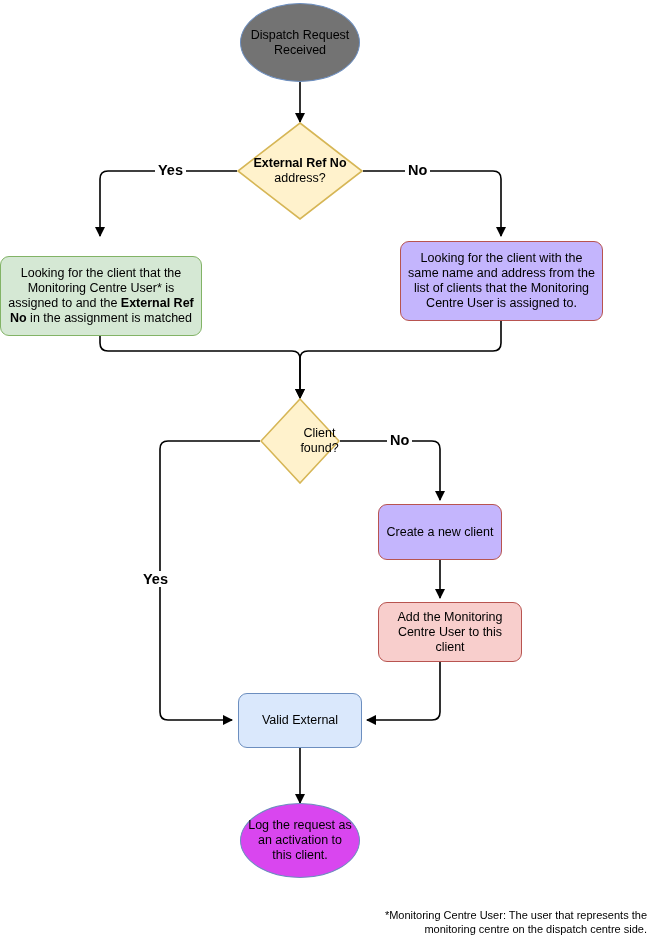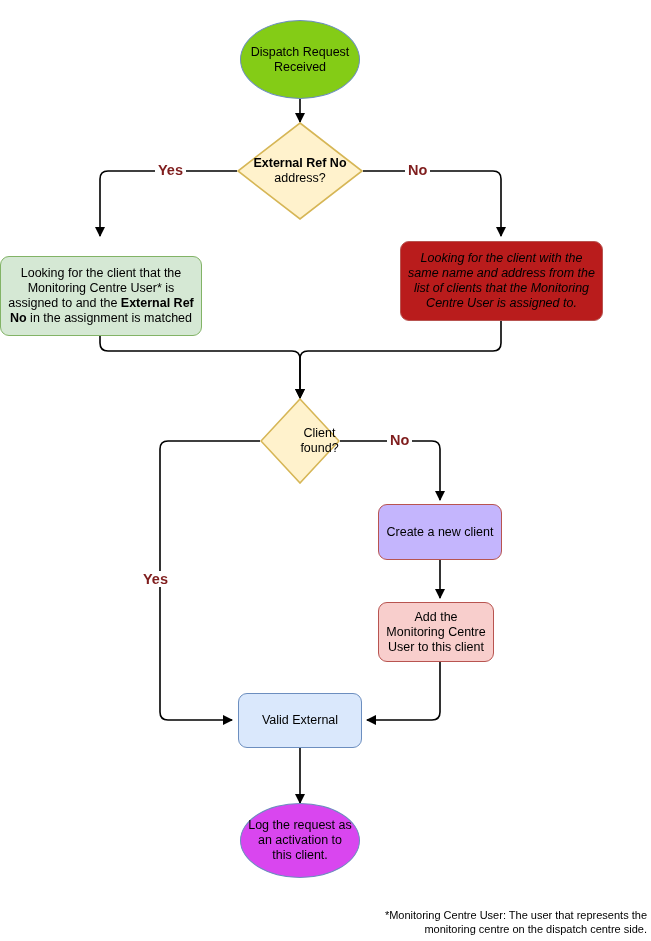--- a/index.html
+++ b/index.html
@@ -52,21 +52,21 @@
     text-align: center;
     font-size: 12.5px;
     line-height: 15px;
     color: #000;
     width: 110%;
   }
   .edge-label {
     position: absolute;
     font-weight: bold;
     font-size: 14.5px;
-    color: #7f1d1d;
+    color: #000000;
     background: #ffffff;
     padding: 0 3px;
     line-height: 16px;
     z-index: 5;
     white-space: nowrap;
   }
   .footnote {
     position: absolute;
     font-size: 11px;
     line-height: 14px;
@@ -102,21 +102,21 @@
     <path d="M 440 560 L 440 598"></path>
 
     <path d="M 440 662 L 440 712 Q 440 720 432 720 L 367 720"></path>
 
     <path d="M 260 441 L 168 441 Q 160 441 160 449 L 160 712 Q 160 720 168 720 L 232 720"></path>
 
     <path d="M 300 748 L 300 803"></path>
   </g>
 </svg>
 
-<div class="node ellipse" style="left:240px; top:20px; width:120px; height:79px; background:#84cc16; border:1.4px solid #6c8ebf;">
+<div class="node ellipse" style="left:240px; top:3px; width:120px; height:79px; background:#737373; border:1.4px solid #6c8ebf;">
   <span class="node-text" style="white-space:pre-line;">Dispatch Request
 Received</span>
 </div>
 
 <div class="diamond-wrap" style="left:237px; top:122px; width:126px; height:98px;">
   <svg class="diamond-shape" viewBox="0 0 126 98" preserveAspectRatio="none">
     <polygon points="63,1 125,49 63,97 1,49" fill="#fff2cc" stroke="#d6b656" stroke-width="1.6"></polygon>
   </svg>
   <div class="diamond-label">
     <b>External Ref No</b><br>
@@ -125,40 +125,40 @@
 </div>
 
 <div class="edge-label" style="left:155px; top:162px;">Yes</div>
 
 <div class="edge-label" style="left:405px; top:162px;">No</div>
 
 <div class="node rounded" style="left:0px; top:241px; width:202px; height:80px; background:#d5e8d4; border:1.4px solid #82b366;margin-top:15px;">
   <span class="node-text"><span>Looking for the client that the Monitoring Centre User* is assigned to and the </span><b>External Ref No</b><span> in the assignment is matched</span></span>
 </div>
 
-<div class="node rounded" style="left:400px; top:241px; width:203px; height:80px; background:#b91c1c; border:1.4px solid #b85450;font-style:italic;">
+<div class="node rounded" style="left:400px; top:241px; width:203px; height:80px; background:#c4b5fd; border:1.4px solid #b85450;">
   <span class="node-text">Looking for the client with the same name and address from the list of clients that the Monitoring Centre User is assigned to.</span>
 </div>
 
 <div class="diamond-wrap" style="left:260px; top:398px; width:80px; height:86px;">
   <svg class="diamond-shape" viewBox="0 0 80 86" preserveAspectRatio="none">
     <polygon points="40,1 79,43 40,85 1,43" fill="#fff2cc" stroke="#d6b656" stroke-width="1.6"></polygon>
   </svg>
   <div class="diamond-label" style="width:150%;margin-left:39px;">Client found?</div>
 </div>
 
 <div class="edge-label" style="left:387px; top:432px;">No</div>
 
 <div class="edge-label" style="left:140px; top:571px;">Yes</div>
 
 <div class="node rounded" style="left:378px; top:504px; width:124px; height:56px; background:#c4b5fd; border:1.4px solid #b85450;">
   <span class="node-text">Create a new client</span>
 </div>
 
-<div class="node rounded" style="left:378px; top:602px; width:116px; height:60px; background:#f8cecc; border:1.4px solid #b85450;">
+<div class="node rounded" style="left:378px; top:602px; width:144px; height:60px; background:#f8cecc; border:1.4px solid #b85450;">
   <span class="node-text">Add the Monitoring Centre User to this client</span>
 </div>
 
 <div class="node rounded" style="left:238px; top:693px; width:124px; height:55px; background:#dae8fc; border:1.4px solid #6c8ebf;">
   <span class="node-text">Valid External</span>
 </div>
 
 <div class="node ellipse" style="left:240px; top:803px; width:120px; height:75px; background:#d946ef; border:1.4px solid #6c8ebf;">
   <span class="node-text">Log the request as an activation to this client.</span>
 </div>

